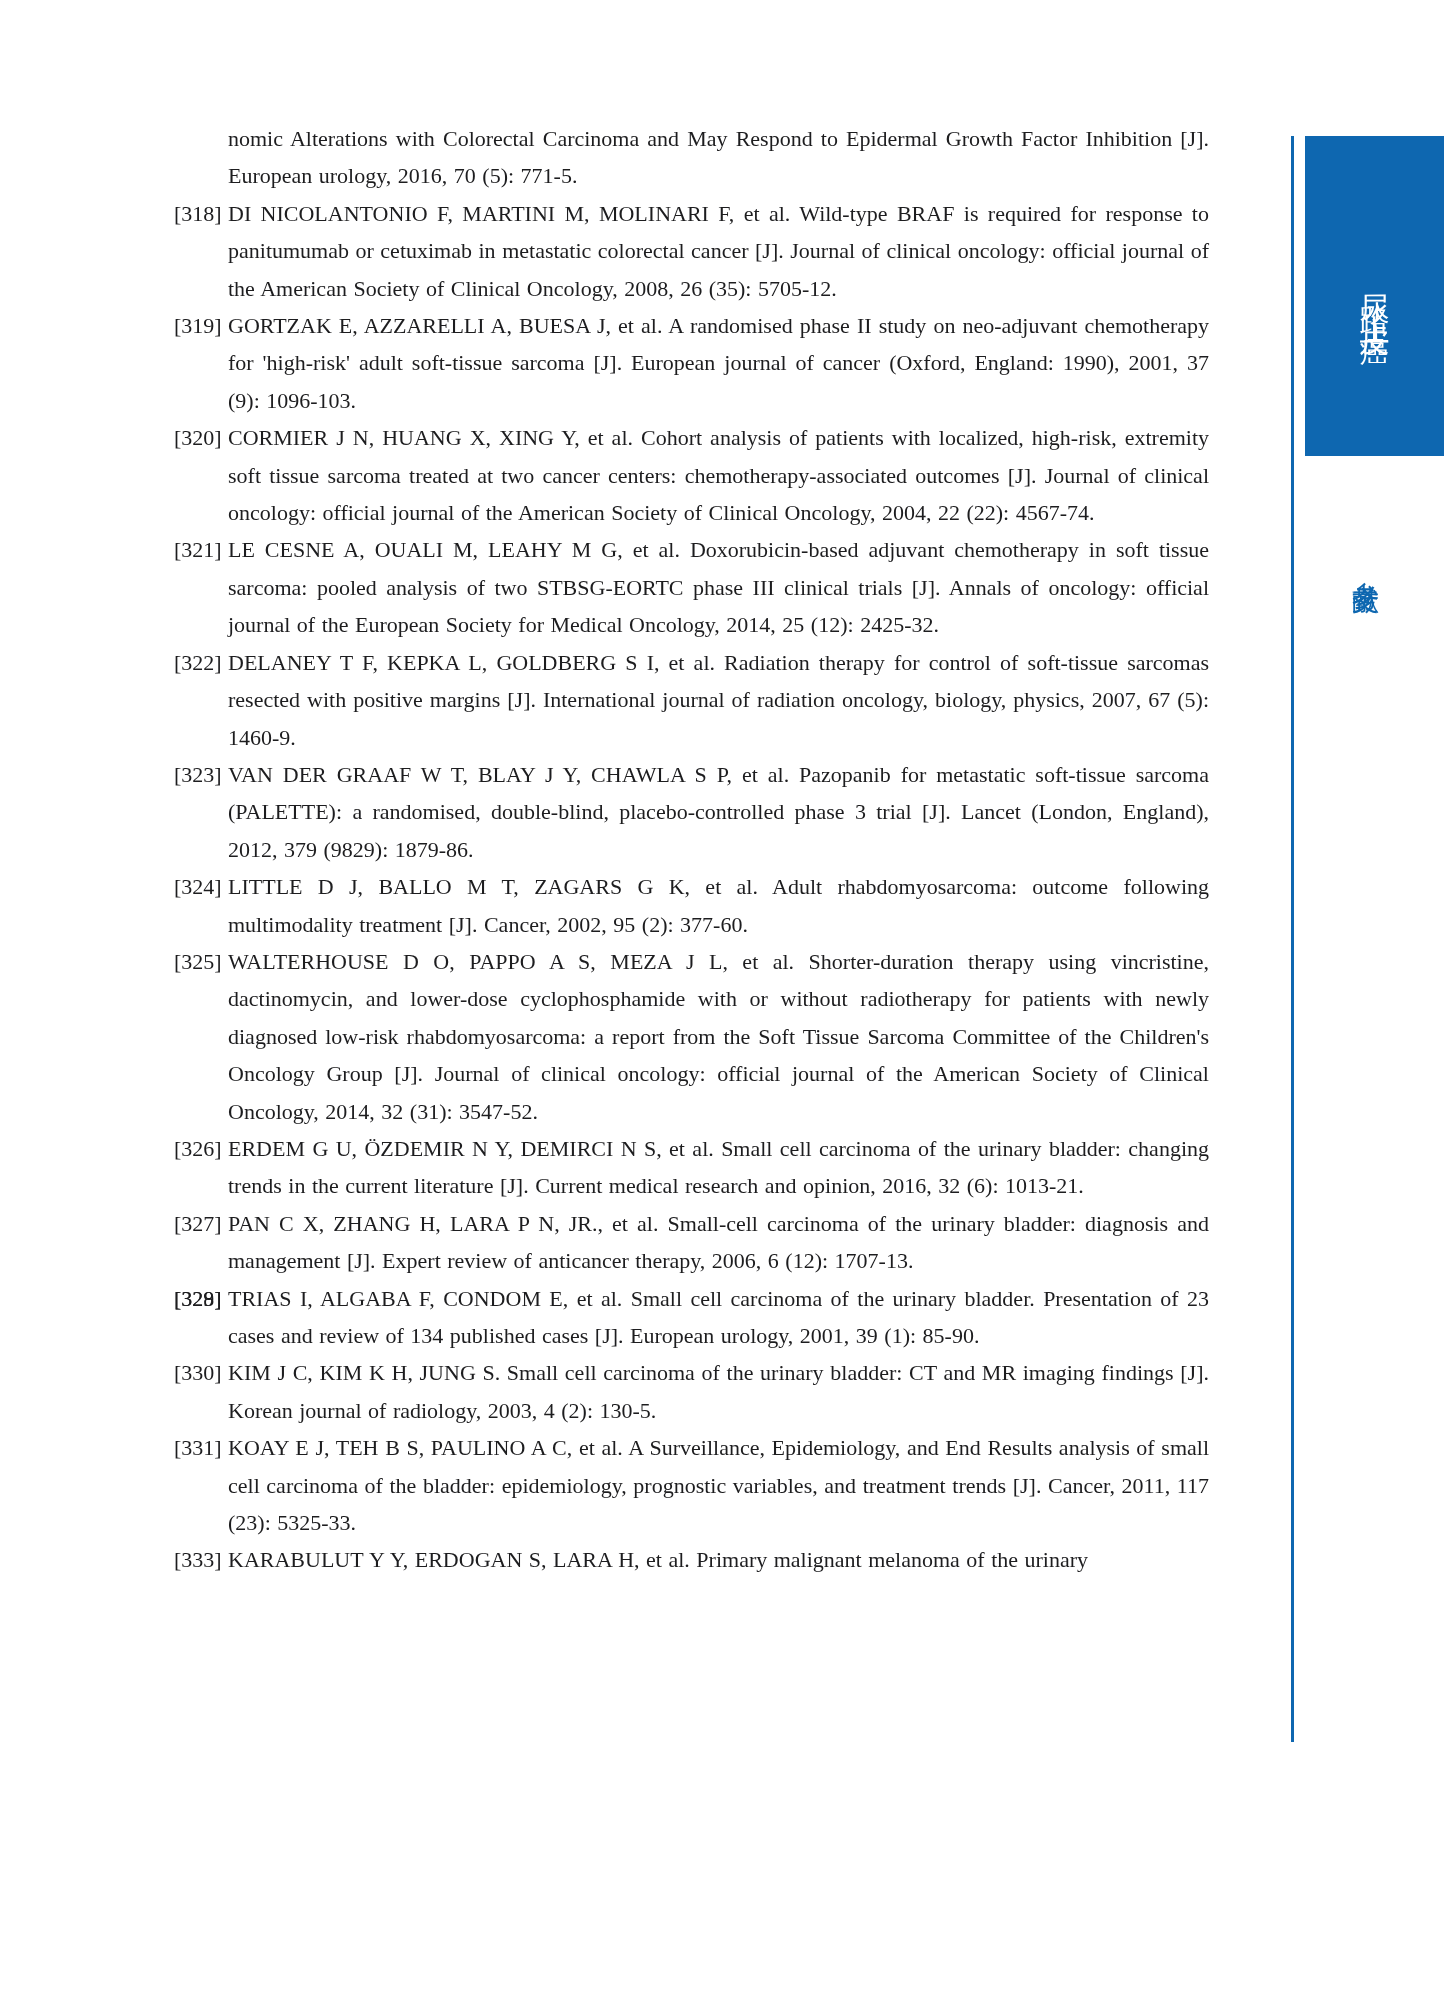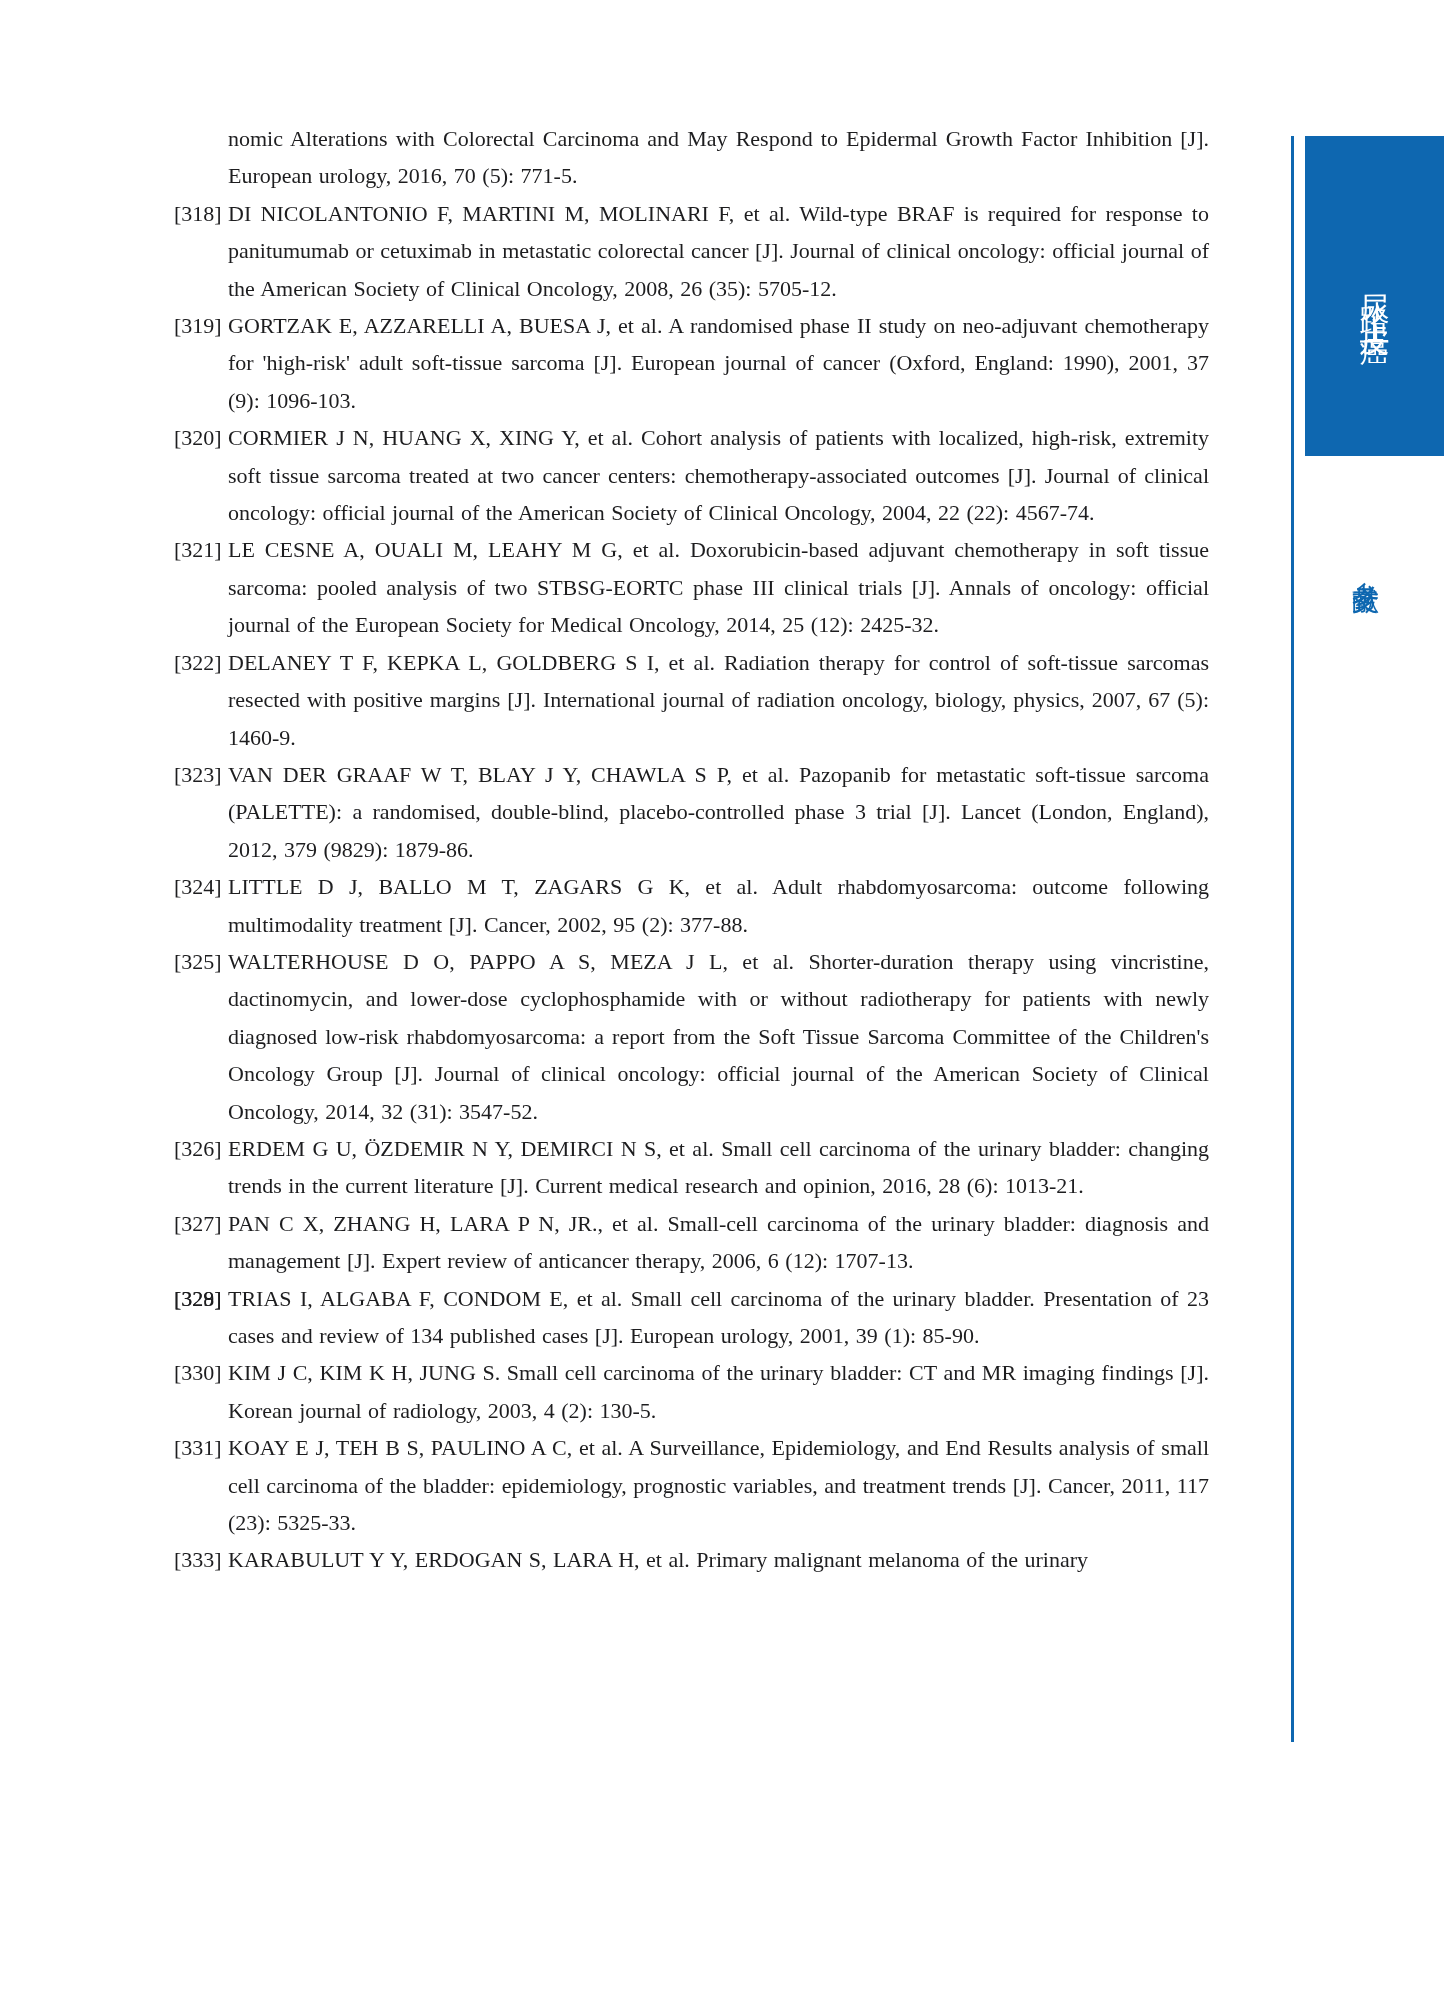--- a/index.html
+++ b/index.html
@@ -125,27 +125,27 @@
       <div class="ref">
     <span class="num">[321]</span><span class="txt">LE CESNE A, OUALI M, LEAHY M G, et al. Doxorubicin-based adjuvant chemotherapy in soft tissue sarcoma: pooled analysis of two STBSG-EORTC phase III clinical trials [J]. Annals of oncology: official journal of the European Society for Medical Oncology, 2014, 25 (12): 2425-32.</span>
   </div>
       <div class="ref">
     <span class="num">[322]</span><span class="txt">DELANEY T F, KEPKA L, GOLDBERG S I, et al. Radiation therapy for control of soft-tissue sarcomas resected with positive margins [J]. International journal of radiation oncology, biology, physics, 2007, 67 (5): 1460-9.</span>
   </div>
       <div class="ref">
     <span class="num">[323]</span><span class="txt">VAN DER GRAAF W T, BLAY J Y, CHAWLA S P, et al. Pazopanib for metastatic soft-tissue sarcoma (PALETTE): a randomised, double-blind, placebo-controlled phase 3 trial [J]. Lancet (London, England), 2012, 379 (9829): 1879-86.</span>
   </div>
       <div class="ref">
-    <span class="num">[324]</span><span class="txt">LITTLE D J, BALLO M T, ZAGARS G K, et al. Adult rhabdomyosarcoma: outcome following multimodality treatment [J]. Cancer, 2002, 95 (2): 377-88.</span>
+    <span class="num">[324]</span><span class="txt">LITTLE D J, BALLO M T, ZAGARS G K, et al. Adult rhabdomyosarcoma: outcome following multimodality treatment [J]. Cancer, 2002, 95 (2): 377-60.</span>
   </div>
       <div class="ref">
     <span class="num">[325]</span><span class="txt">WALTERHOUSE D O, PAPPO A S, MEZA J L, et al. Shorter-duration therapy using vincristine, dactinomycin, and lower-dose cyclophosphamide with or without radiotherapy for patients with newly diagnosed low-risk rhabdomyosarcoma: a report from the Soft Tissue Sarcoma Committee of the Children's Oncology Group [J]. Journal of clinical oncology: official journal of the American Society of Clinical Oncology, 2014, 32 (31): 3547-52.</span>
   </div>
       <div class="ref">
-    <span class="num">[326]</span><span class="txt">ERDEM G U, ÖZDEMIR N Y, DEMIRCI N S, et al. Small cell carcinoma of the urinary bladder: changing trends in the current literature [J]. Current medical research and opinion, 2016, 28 (6): 1013-21.</span>
+    <span class="num">[326]</span><span class="txt">ERDEM G U, ÖZDEMIR N Y, DEMIRCI N S, et al. Small cell carcinoma of the urinary bladder: changing trends in the current literature [J]. Current medical research and opinion, 2016, 32 (6): 1013-21.</span>
   </div>
       <div class="ref">
     <span class="num">[327]</span><span class="txt">PAN C X, ZHANG H, LARA P N, JR., et al. Small-cell carcinoma of the urinary bladder: diagnosis and management [J]. Expert review of anticancer therapy, 2006, 6 (12): 1707-13.</span>
   </div>
       <div class="ref">
     <span class="num">[328]</span>
   </div>
       <div class="ref">
     <span class="num">[329]</span><span class="txt">TRIAS I, ALGABA F, CONDOM E, et al. Small cell carcinoma of the urinary bladder. Presentation of 23 cases and review of 134 published cases [J]. European urology, 2001, 39 (1): 85-90.</span>
   </div>

